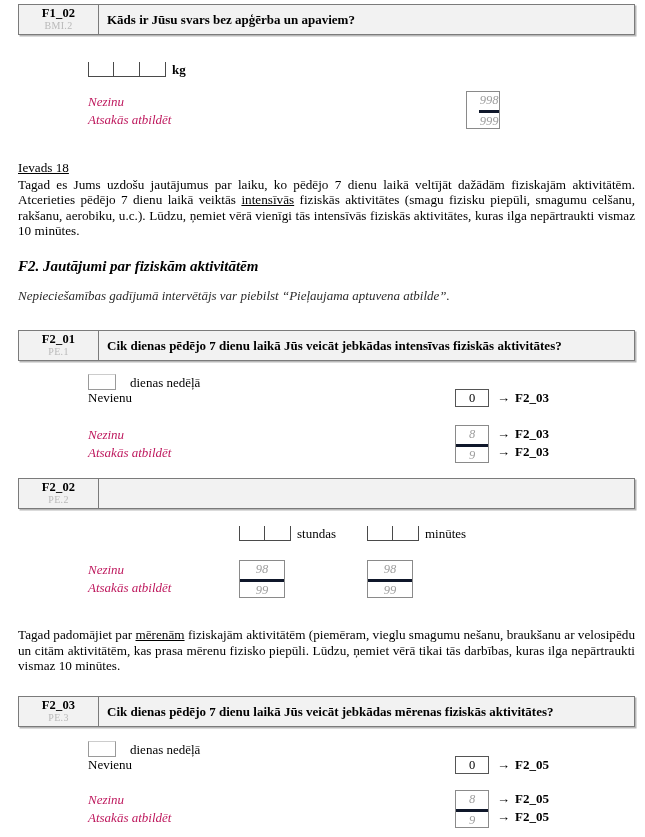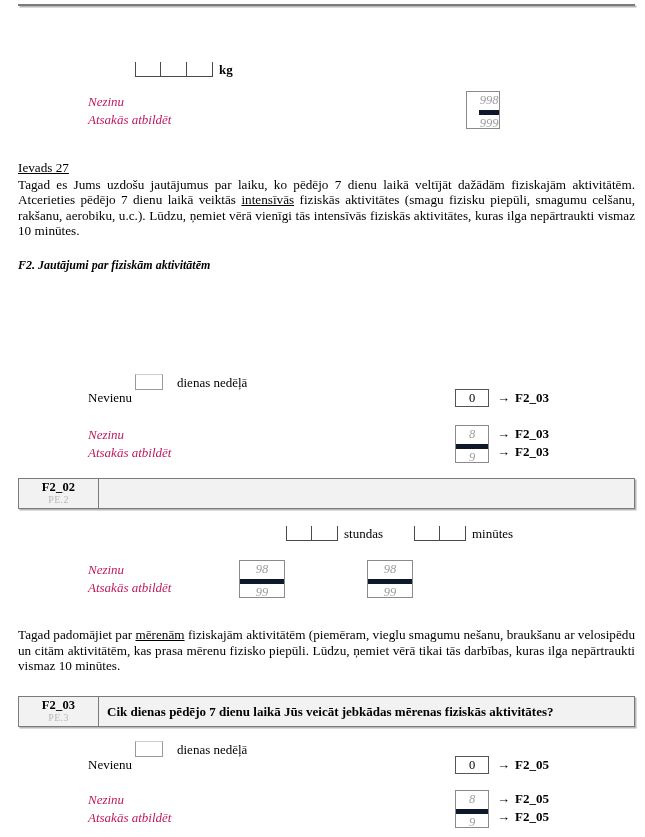--- a/index.html
+++ b/index.html
@@ -78,36 +78,35 @@
     line-height: 15.6px;
     text-align: justify;
   }
   .u { text-decoration: underline; }
 
   .section-title {
     position: absolute;
     left: 18px;
     font-weight: bold;
     font-style: italic;
-    font-size: 12px;
+    font-size: 15px;
   }
   .note-italic {
     position: absolute;
     left: 18px;
     font-style: italic;
     font-size: 13px;
     color: #2b2b2b;
   }
 
   
   .cellrow {
     position: absolute;
     display: flex;
     align-items: flex-end;
-    margin-left: 47px;
   }
   .cellgroup {
     display: flex;
     align-items: flex-end;
   }
   .cell {
     width: 26px;
     height: 15px;
     border-bottom: 1px solid #4a4a4a;
     border-right: 1px solid #4a4a4a;
@@ -167,67 +166,80 @@
   .codestack .row {
     height: 18px;
     line-height: 17px;
     text-align: center;
     font-size: 12.5px;
     box-sizing: border-box;
     font-style: italic;
     color: #9e9e9e;
   }
   .codestack .row + .row {
-    border-top: 5px solid #0f172a;
+    border-top: 3px solid #0f172a;
   }
 
   .goto {
     position: absolute;
     font-size: 13px;
     line-height: 17px;
     font-weight: bold;
   }
   .goto .arrow {
     font-weight: normal;
     margin-right: 5px;
   }
 </style>
 </head>
 <body>
 
 <div class="page">
 
   <div class="qblock" style="top:4px;">
+    <div class="qcode">
+      <span class="code-main">F1_02</span>
+      <span class="code-sub">BMI.2</span>
+    </div>
+    <div class="qtext">Kāds ir Jūsu svars bez apģērba un apaviem?</div>
   </div>
 
   <div class="cellrow" style="top:62px; left:88px;">
     <div class="cellgroup leftbar">
       <div class="cell"></div>
       <div class="cell"></div>
       <div class="cell"></div>
     </div>
     <div class="cellunit">kg</div>
   </div>
 
   <div class="lbl gray-i" style="top:94px; left:88px;">Nezinu</div>
   <div class="lbl gray-i" style="top:112px; left:88px;">Atsakās atbildēt</div>
 
   <div class="codestack" style="top:91px; left:466px; width:34px;padding-left:12px;">
     <div class="row">998</div>
     <div class="row">999</div>
   </div>
 
   <div class="narrative" style="top:160px;">
-    <div style="text-decoration:underline; display:inline-block; margin-bottom:1px;">Ievads 27</div>
+    <div style="text-decoration:underline; display:inline-block; margin-bottom:1px;">Ievads 18</div>
     <div><span>Tagad es Jums uzdošu jautājumus par laiku, ko pēdējo 7 dienu laikā veltījāt dažādām fiziskajām aktivitātēm. Atcerieties pēdējo 7 dienu laikā veiktās </span><span class="u">intensīvās</span><span> fiziskās aktivitātes (smagu fizisku piepūli, smagumu celšanu, rakšanu, aerobiku, u.c.). Lūdzu, ņemiet vērā vienīgi tās intensīvās fiziskās aktivitātes, kuras ilga nepārtraukti vismaz 10 minūtes.</span></div>
   </div>
 
   <div class="section-title" style="top:258px;">F2. Jautājumi par fiziskām aktivitātēm</div>
 
-
+  <div class="note-italic" style="top:288px;">Nepieciešamības gadījumā intervētājs var piebilst “Pieļaujama aptuvena atbilde”.</div>
+
+  <div class="qblock" style="top:330px;">
+    <div class="qcode">
+      <span class="code-main">F2_01</span>
+      <span class="code-sub">PE.1</span>
+    </div>
+    <div class="qtext">Cik dienas pēdējo 7 dienu laikā Jūs veicāt jebkādas intensīvas fiziskās aktivitātes?</div>
+  </div>
 
   <div class="cellrow" style="top:374px; left:88px;">
     <div class="boxcell"></div>
     <div class="cellunit plain" style="margin-left:14px;">dienas nedēļā</div>
   </div>
 
   <div class="lbl" style="top:390px; left:88px;">Nevienu</div>
 
   <div class="codebox black" style="top:389px; left:455px;">0</div>
   <div class="goto" style="top:389px; left:497px;"><span class="arrow">→</span><span>F2_03</span></div>

